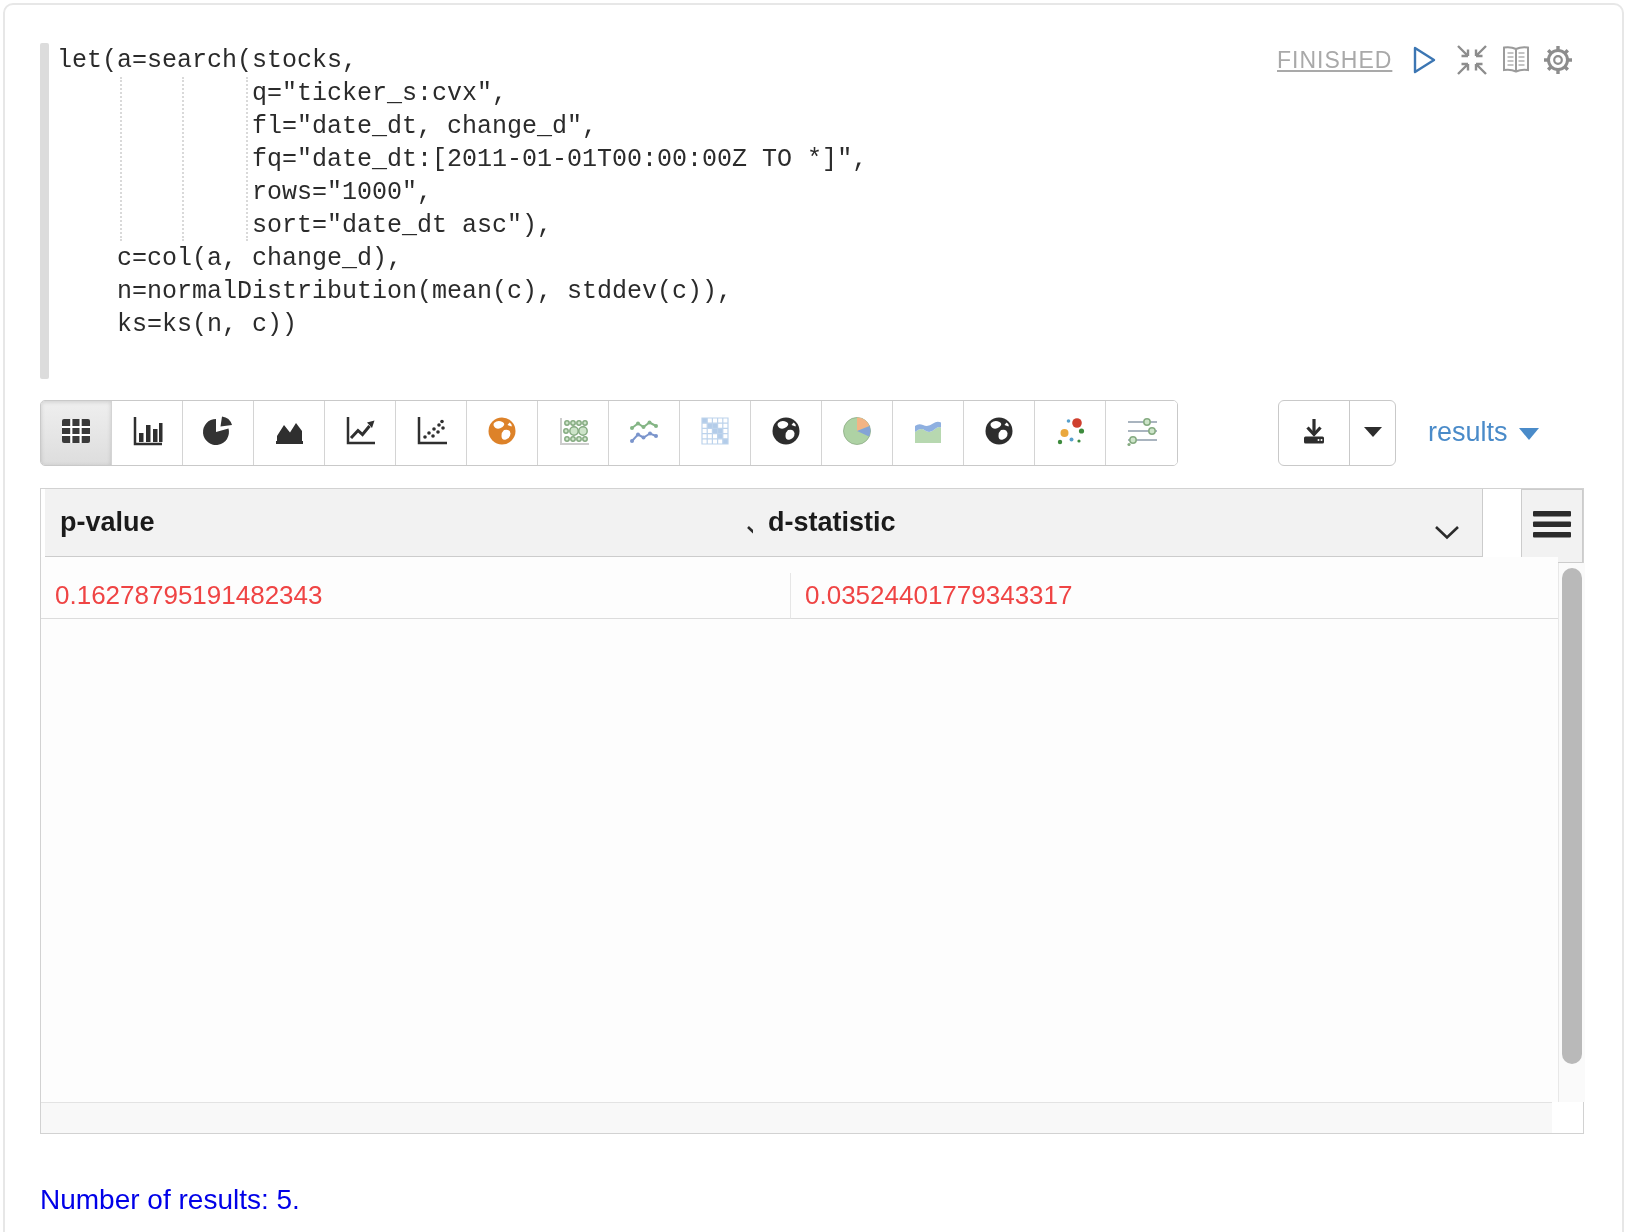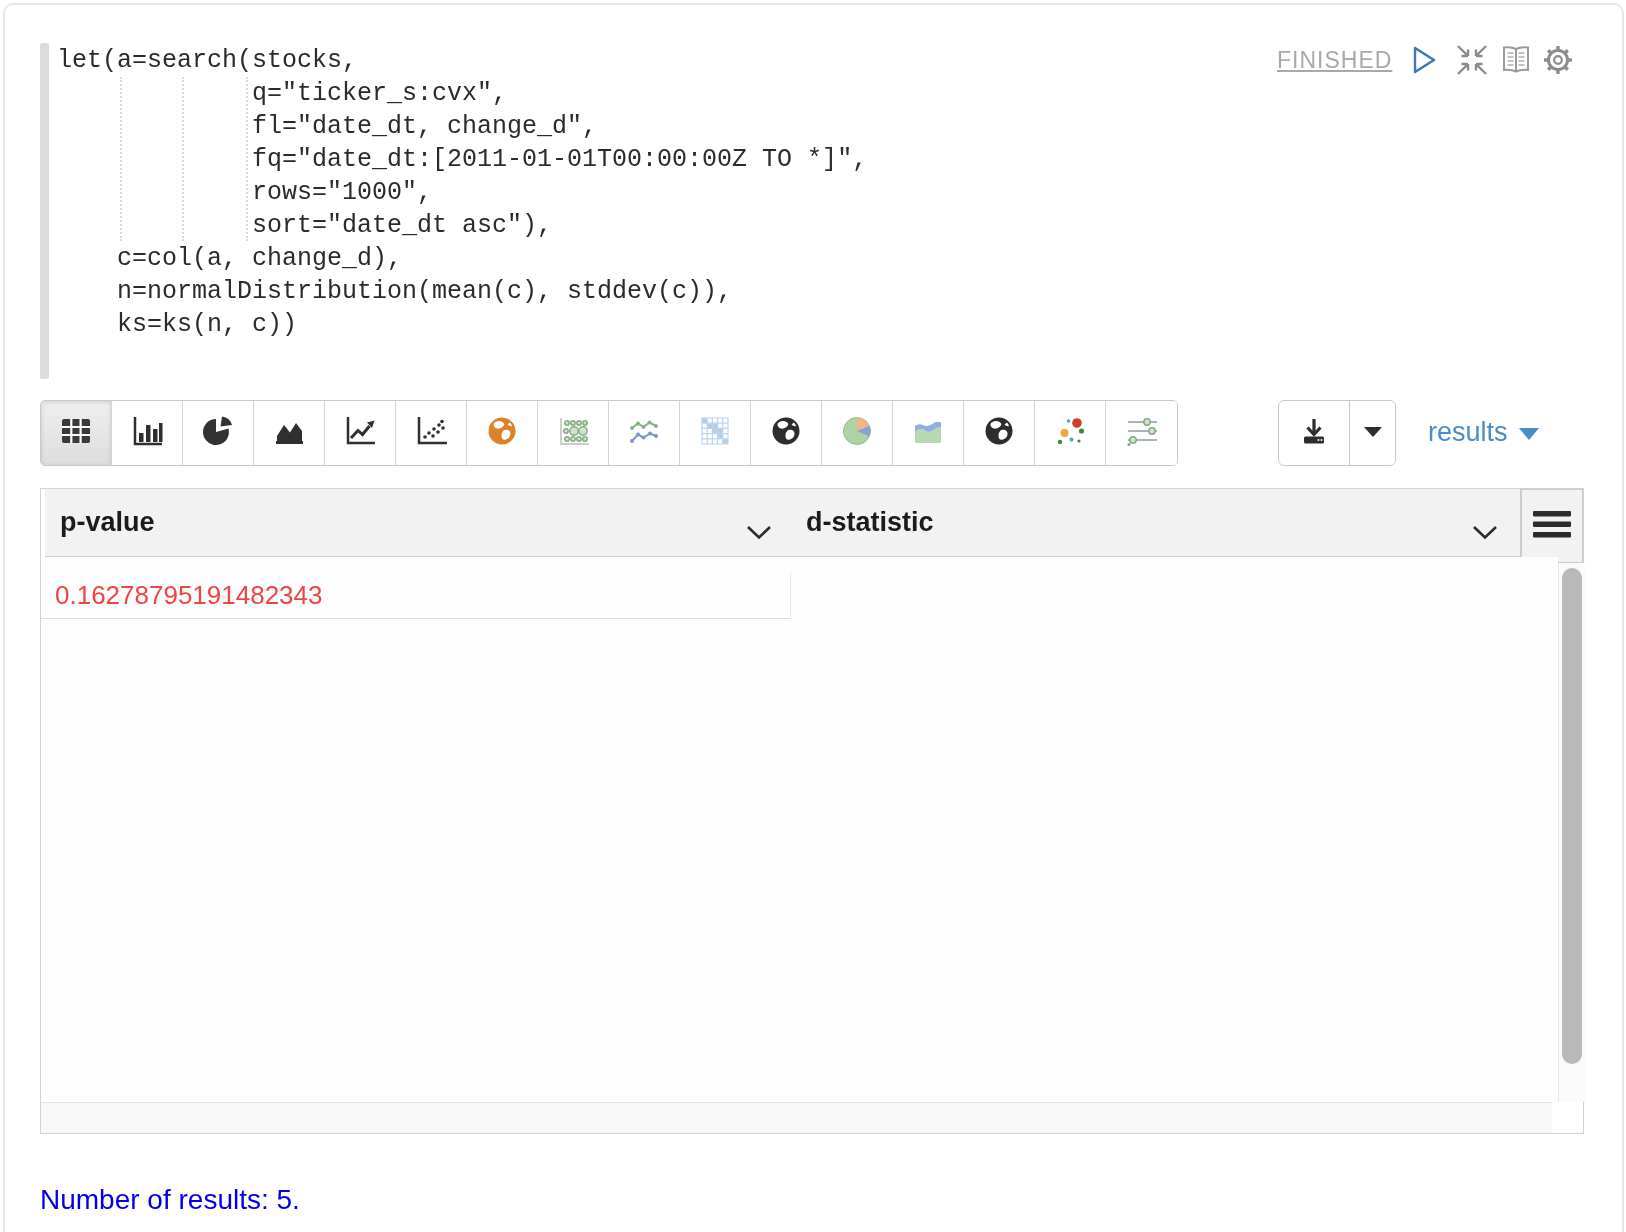--- a/index.html
+++ b/index.html
@@ -43,21 +43,21 @@
     border-right:10px solid transparent;border-top:12px solid #4a8bc9;margin-top:4px;}
   
   #table{position:absolute;left:40px;top:488px;width:1544px;height:646px;
     border:1px solid #d2d2d2;background:#fff;box-sizing:border-box;}
   .th{position:absolute;top:0;height:68px;background:#f2f2f2;
     border-right:1px solid #cccccc;border-bottom:1px solid #cccccc;
     box-sizing:border-box;display:flex;align-items:center;padding-left:15px;
     font-size:27px;font-weight:bold;color:#1b1b1b;cursor:pointer;}
   .th .chev{position:absolute;right:22px;top:27px;}
   .th-pvalue{left:4px;width:750px;}
-  .th-dstat{left:750px;width:730px;text-align:right;}
+  .th-dstat{left:712px;width:730px;text-align:right;}
   .menu-box{position:absolute;left:1480px;top:0;width:62px;height:74px;
     background:#f2f2f2;border:1px solid #cccccc;box-sizing:border-box;
     display:flex;align-items:center;justify-content:center;cursor:pointer;}
   .tbody{position:absolute;left:0;top:68px;width:1517px;height:545px;
     background:#fdfdfd;}
   .td{position:absolute;top:16px;height:46px;display:flex;align-items:center;
     padding-left:14px;font-size:26px;color:#ef4444;box-sizing:border-box;
     border-bottom:1px solid #dcdcdc;border-right:1px solid #e6e6e6;background:#fdfdfd;}
   .td-pvalue{left:0;width:750px;}
   .td-dstat{left:750px;width:767px;border-right:none;}
@@ -343,20 +343,21 @@
     <span><svg width="40" height="31" viewBox="0 0 40 31">
           <g fill="#2b2b2b">
             <rect x="1" y="2" width="38" height="5.5" rx="1"></rect>
             <rect x="1" y="12.5" width="38" height="5.5" rx="1"></rect>
             <rect x="1" y="23" width="38" height="5.5" rx="1"></rect>
           </g>
         </svg></span>
   </div>
   <div class="tbody">
     <div class="td td-pvalue">0.16278795191482343</div>
+    <div class="td td-dstat">0.03524401779343317</div>
   </div>
   <div class="vscroll">
     <div class="vthumb"></div>
   </div>
   <div class="hscroll"></div>
   <div class="hcorner"></div>
 </div>
 
 <div class="results">Number of results: 5.</div>
 

